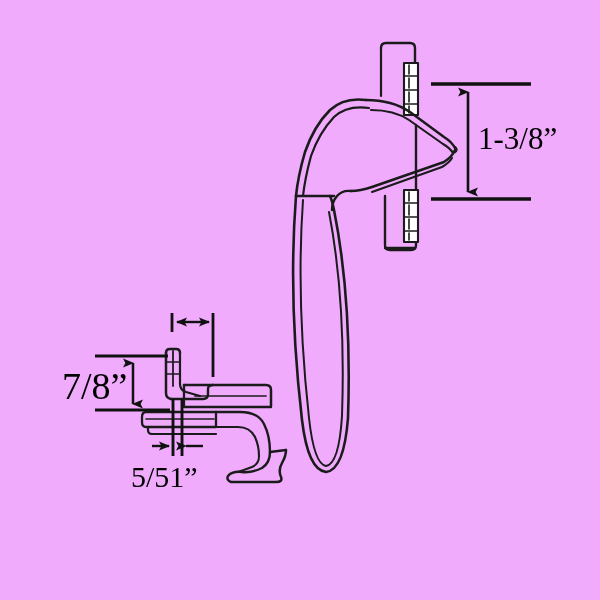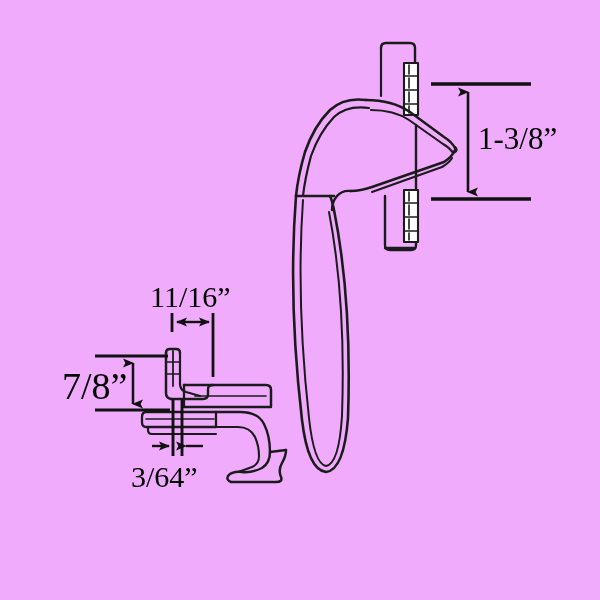--- a/index.html
+++ b/index.html
@@ -195,19 +195,18 @@
       <line x1="173" y1="399" x2="173" y2="456" stroke-width="2.9"></line>
       <line x1="182" y1="399" x2="182" y2="456" stroke-width="2.9"></line>
       <line x1="152" y1="446" x2="169" y2="446" stroke-width="2.4" marker-end="url(#arrowRight)"></line>
       <line x1="203" y1="446" x2="186" y2="446" stroke-width="2.4" marker-end="url(#arrowLeft)"></line>
     </g>
 
   </svg>
 
   <div class="dim-label" id="label-1-3-8">1-3/8”</div>
 
-  <div class="dim-label" id="label-11-16">11/16”</div>
 
   <div class="dim-label" id="label-7-8">7/8”</div>
 
-  <div class="dim-label" id="label-5-64">3/64”</div>
+  <div class="dim-label" id="label-5-64">5/51”</div>
 
 </div>
 
 </body></html>

